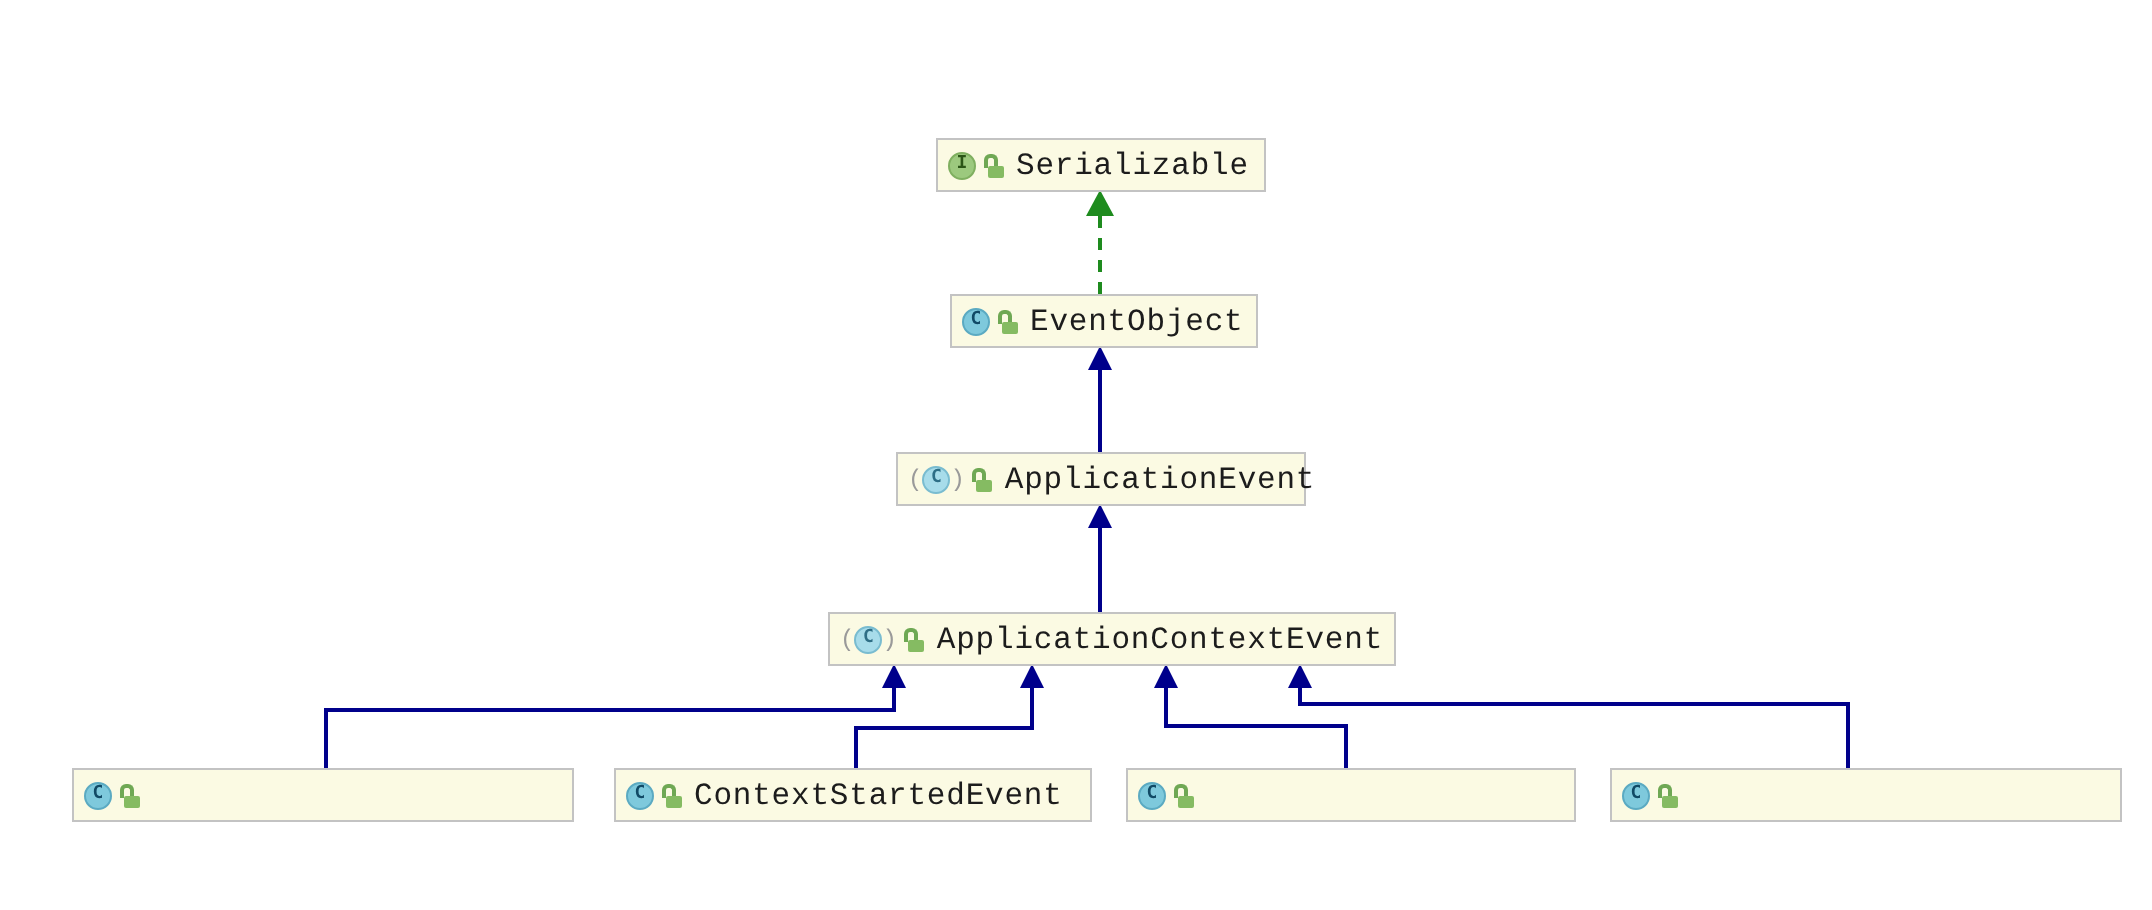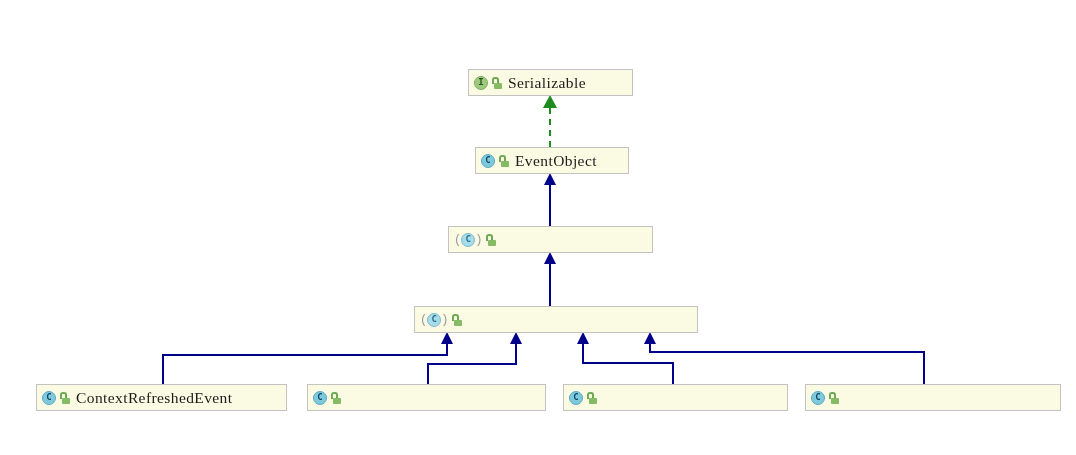--- a/index.html
+++ b/index.html
@@ -1,21 +1,21 @@
 <!DOCTYPE html>
 <html><head>
 <meta charset="utf-8">
 <style>
   html,body{margin:0;padding:0;background:#ffffff;}
   .canvas{position:relative;width:1076px;height:455px;background:#ffffff;overflow:hidden;
           font-family:"Liberation Mono","DejaVu Sans Mono",monospace;}
   
   .node{position:absolute;height:27px;background:#FBFAE3;border:1px solid #C3C3C3;
         display:flex;align-items:center;padding:0 4px 0 5px;box-sizing:border-box;cursor:default;}
-  .nlabel{font-family:Liberation Serif, serif;font-size:15.5px;
+  .nlabel{font-family:Liberation Mono, monospace;font-size:15.5px;
           letter-spacing:0.4px;color:#1c1c1c;white-space:nowrap;}
   .badge{width:14px;height:14px;border-radius:50%;display:inline-flex;align-items:center;
          justify-content:center;font-family:"DejaVu Sans Mono",monospace;font-size:9px;
          font-weight:bold;flex:none;box-sizing:border-box;line-height:1;}
   .iface{background:#9CC97E;border:1px solid #7FAF60;color:#2B5517;}
   .cls{background:#7EC9DC;border:1px solid #5BAAC2;color:#114A66;}
   .abstract{background:#A7DCEA;border:1px solid #79BCD0;color:#2E6E86;}
   .badge-wrap{display:inline-flex;align-items:center;flex:none;}
   .paren{color:#9a9a9a;font-size:12px;font-family:"Liberation Mono",monospace;line-height:1;}
   
@@ -92,55 +92,57 @@
       <span class="paren">(</span>
       <span class="badge cls abstract">
           <span>C</span>
         </span>
       <span class="paren">)</span>
     </span>
     <span class="lock">
         <span class="shackle"></span>
         <span class="lockbody"></span>
       </span>
+    <span class="nlabel">ApplicationEvent</span>
   </div>
 
   <div class="node" style="left:414px;top:306px;width:284px;">
     <span class="badge-wrap">
       <span class="paren">(</span>
       <span class="badge cls abstract">
           <span>C</span>
         </span>
       <span class="paren">)</span>
     </span>
     <span class="lock">
         <span class="shackle"></span>
         <span class="lockbody"></span>
       </span>
+    <span class="nlabel">ApplicationContextEvent</span>
   </div>
 
   <div class="node" style="left:36px;top:384px;width:251px;">
     <span class="badge cls">
         <span>C</span>
       </span>
     <span class="lock">
         <span class="shackle"></span>
         <span class="lockbody"></span>
       </span>
-    <span class="nlabel">ContextRefreshedEvent</span>
   </div>
 
   <div class="node" style="left:307px;top:384px;width:239px;">
     <span class="badge cls">
         <span>C</span>
       </span>
     <span class="lock">
         <span class="shackle"></span>
         <span class="lockbody"></span>
       </span>
+    <span class="nlabel">ContextStartedEvent</span>
   </div>
 
   <div class="node" style="left:563px;top:384px;width:225px;">
     <span class="badge cls">
         <span>C</span>
       </span>
     <span class="lock">
         <span class="shackle"></span>
         <span class="lockbody"></span>
       </span>

